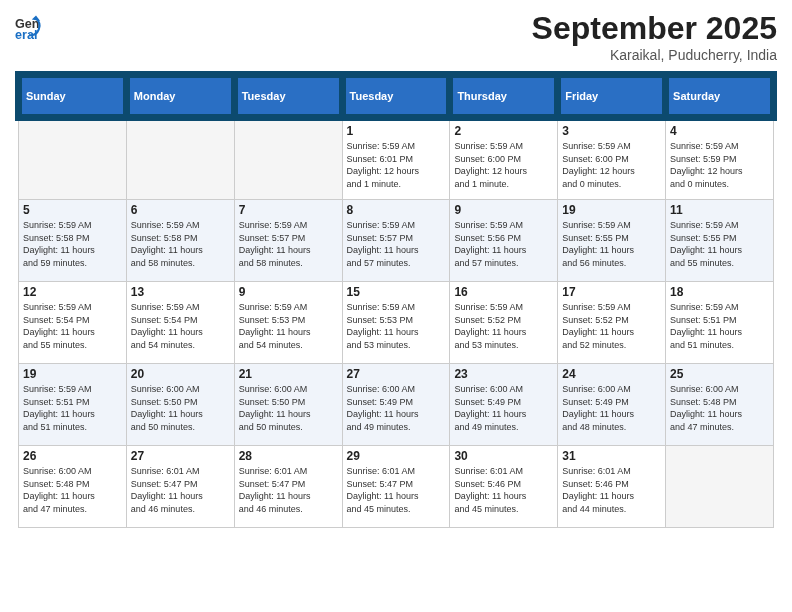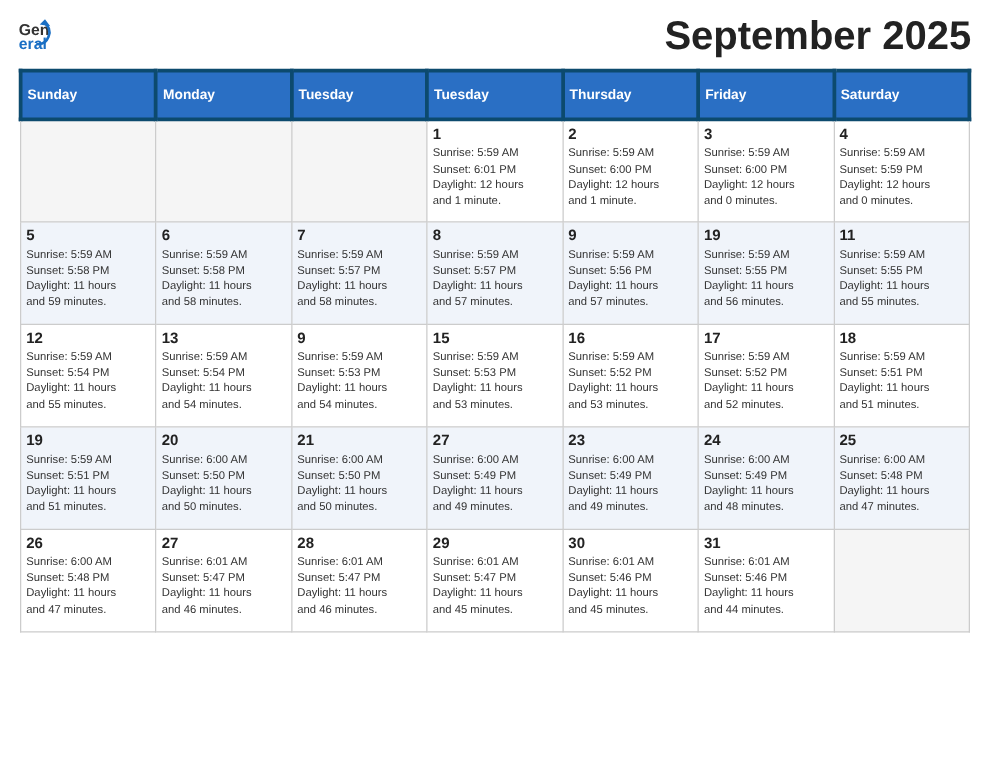--- a/index.html
+++ b/index.html
@@ -55,21 +55,21 @@
       width: 100%;
       border-collapse: collapse;
       table-layout: fixed;
     }
     .calendar th {
       background: #2a6fc4;
       color: #fff;
       font-size: 11px;
       font-weight: bold;
       padding: 12px 4px;
-      border: 3px solid #0c4a6e;
+      border: 7px solid #0c4a6e;
       text-align: left;
     }
     .calendar td {
       border: 1px solid #ccc;
       vertical-align: top;
       padding: 3px 4px;
       height: 82px;
       background: #fff;
       font-size: 9.5px;
       color: #333;
@@ -101,20 +101,21 @@
     <div class="logo">
       <svg class="logo-icon" viewBox="0 0 40 40">
         <text x="0" y="20" font-size="18" font-weight="bold" fill="#333">Gen</text>
         <text x="0" y="36" font-size="18" font-weight="bold" fill="#1a6fc4">eral</text>
         <path d="M28 5 Q38 12 34 22 Q30 32 20 30" stroke="#1a6fc4" stroke-width="3" fill="none"></path>
         <path d="M30 2 L36 10 L24 8 Z" fill="#1a6fc4"></path>
       </svg>
     </div>
     <div class="title-area">
       <div class="month-title">September 2025</div>
+      <div class="subtitle">Karaikal, Puducherry, India</div>
     </div>
   </div>
 
   <table class="calendar">
     <thead>
       <tr>
         <th>Sunday</th>
         <th>Monday</th>
         <th>Tuesday</th>
         <th>Tuesday</th>

